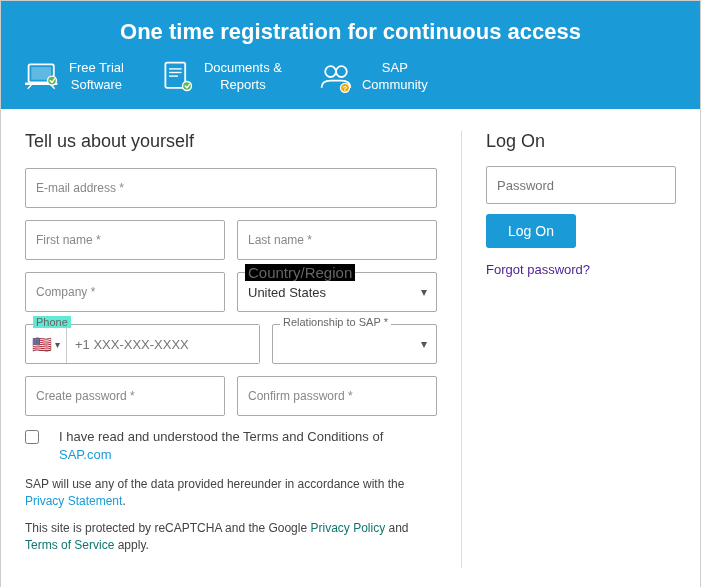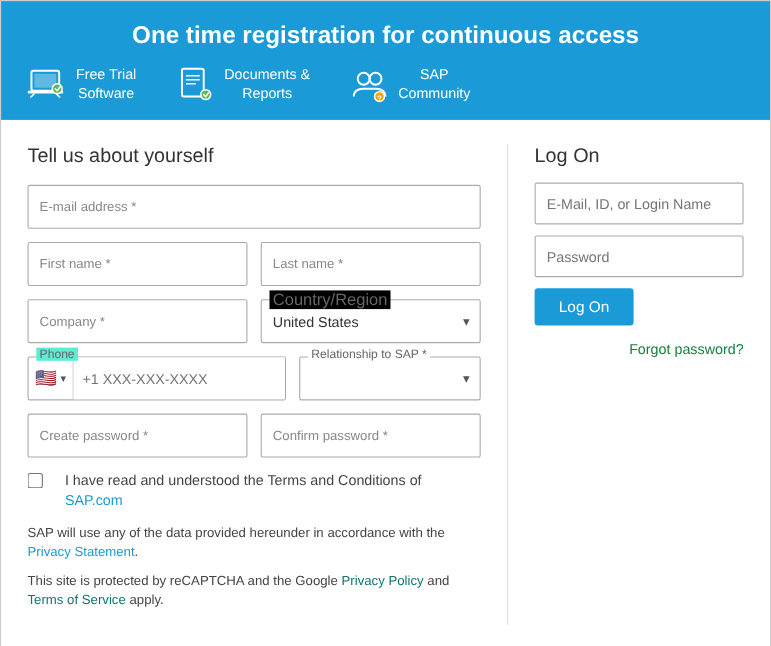--- a/index.html
+++ b/index.html
@@ -289,25 +289,24 @@
       color: #fff;
       border: none;
       padding: 9px 22px;
       font-size: 14px;
       border-radius: 3px;
       cursor: pointer;
       margin-bottom: 14px;
       display: block;
     }
     .forgot-link {
-      color: #15803d;
+      color: #4c1d95;
       font-size: 13px;
       text-decoration: none;
       display: block;
-      text-align: right;
     }
     
     .section-divider {
       width: 1px;
       background: #ddd;
       margin: 0 4px;
     }
   </style>
 </head>
 <body>
@@ -457,23 +456,20 @@
       </div>
 
       
     </div>
 
     <div class="section-divider"></div>
 
     <div class="logon-section">
       <div class="logon-title">Log On</div>
 
-      <div class="logon-field">
-        <input type="text" placeholder="E-Mail, ID, or Login Name" style="">
-      </div>
 
       <div class="logon-field">
         <input type="password" placeholder="Password" style="">
       </div>
 
       <button class="logon-btn">Log On</button>
 
       <a href="#" class="forgot-link">Forgot password?</a>
     </div>
   </div>

